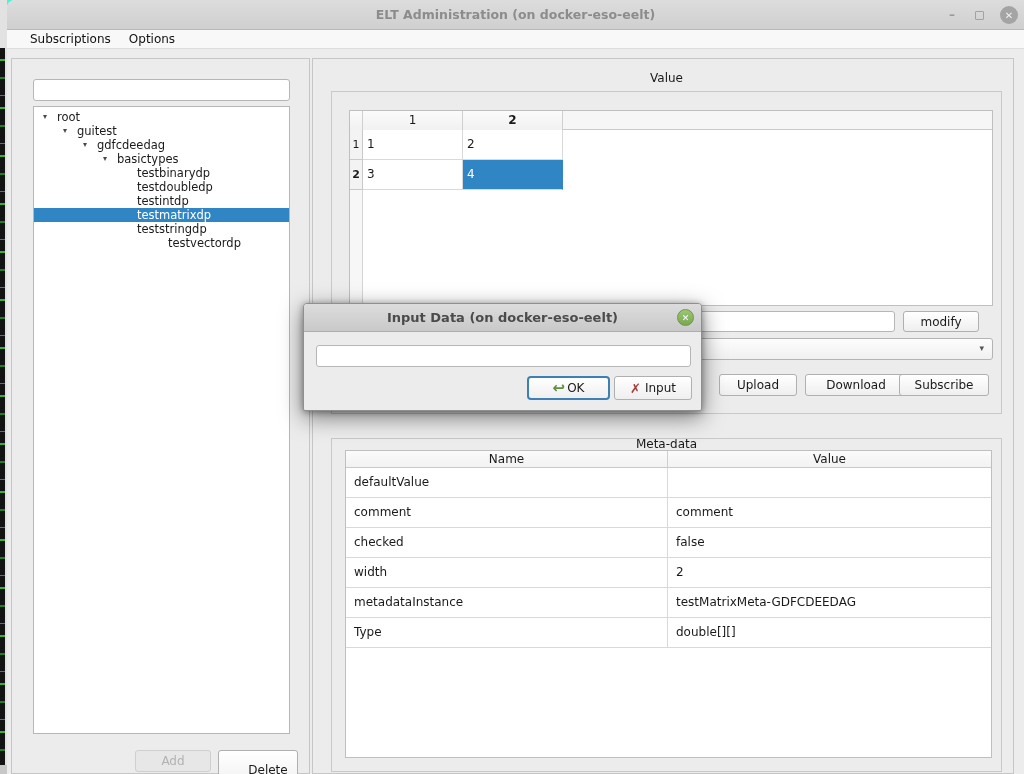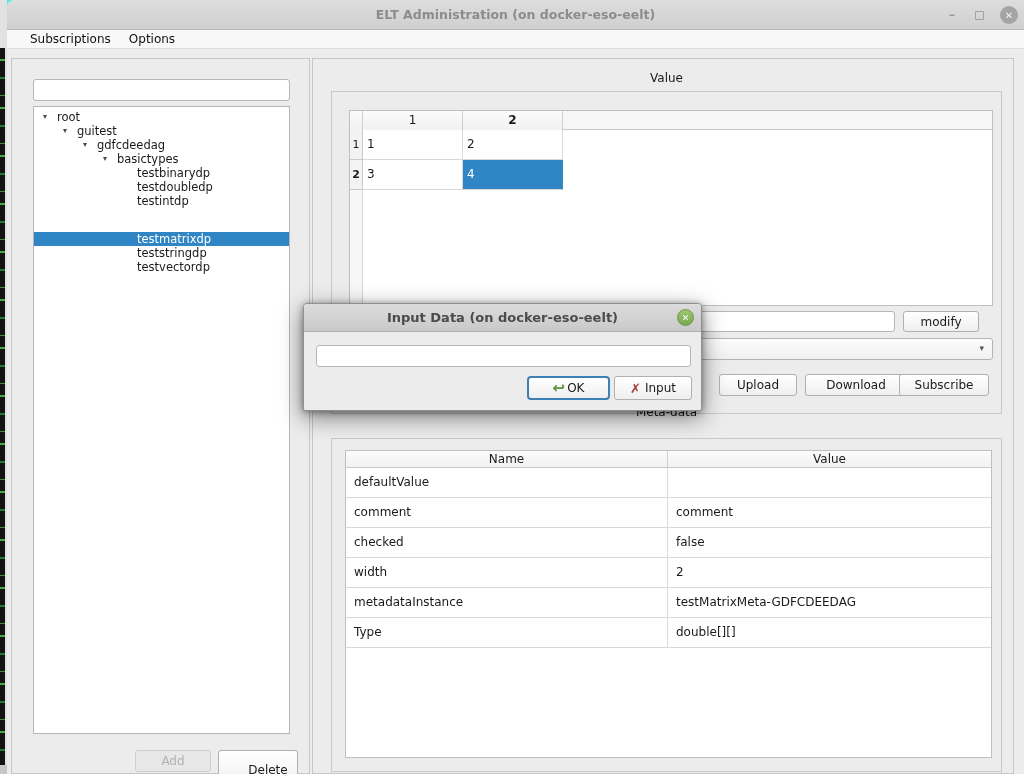--- a/index.html
+++ b/index.html
@@ -50,21 +50,21 @@
 
   .btn { background:linear-gradient(#ffffff,#efefef); border:1px solid #b0b0b0; border-radius:3px;
     font-family:inherit; font-size:12px; color:#1a1a1a; text-align:center;
     display:flex; align-items:center; justify-content:center; }
   .btn.disabled { background:#e7e7e7; border-color:#cfcfcf; color:#b2b2b2; }
   .add-btn    { position:absolute; left:123px; top:691px; width:76px; height:22px; }
   .delete-btn { position:absolute; left:206px; top:691px; width:80px; height:40px;padding-left:20px; }
 
   .group-title { position:absolute; left:18px; width:671px; text-align:center; font-size:12px; color:#1a1a1a; }
   .value-title { top:12px; }
-  .meta-title  { top:346px; }
+  .meta-title  { top:378px; }
   .group-box { position:absolute; left:18px; width:671px; border:1px solid #c9c9c9; }
   .value-group { top:32px;  height:323px; }
   .meta-group  { top:379px; height:334px; }
 
   
   .value-table { position:absolute; left:17px; top:18px; width:644px; height:196px; background:#ffffff;
     border:1px solid #bfbfbf; overflow:hidden; }
   .vt-header-strip { position:absolute; left:0; top:0; right:0; height:19px; background:#f6f6f6;
     border-bottom:1px solid #c9c9c9; }
   .vt-rowheader-strip { position:absolute; left:0; top:19px; bottom:0; width:13px; background:#f7f7f7;
@@ -169,27 +169,27 @@
             </div>
             <div class="tree-row" style="padding-left: 103px;">
               <span>testbinarydp</span>
             </div>
             <div class="tree-row" style="padding-left: 103px;">
               <span>testdoubledp</span>
             </div>
             <div class="tree-row" style="padding-left: 103px;">
               <span>testintdp</span>
             </div>
-            <div class="tree-row selected" style="padding-left: 103px; margin-top: 24px;">
+            <div class="tree-row selected" style="padding-left: 103px;">
               <span>testmatrixdp</span>
             </div>
             <div class="tree-row" style="padding-left: 103px;">
               <span>teststringdp</span>
             </div>
-            <div class="tree-row" style="padding-left: 103px;">
+            <div class="tree-row" style="padding-left: 103px; margin-left: 31px;">
               <span>testvectordp</span>
             </div>
           </div>
         <button class="btn disabled add-btn">Add</button>
         <button class="btn delete-btn">Delete</button>
       </div>
 
       <div class="panel right-panel">
 
         <div class="group-title value-title">Value</div>

